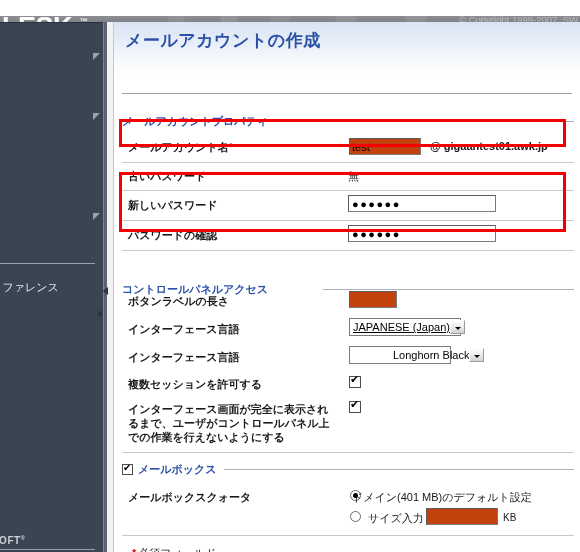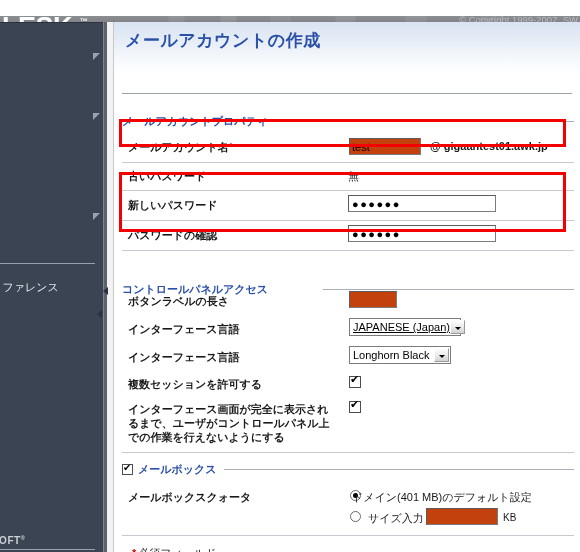--- a/index.html
+++ b/index.html
@@ -320,21 +320,21 @@
       <div class="row" style="top:228px;">
         <span class="row-label">インターフェース言語</span>
         <div class="selbox" style="left:227px; top:-4px; width:112px;text-decoration:underline;">
           <span class="seltext">JAPANESE (Japan)</span>
           <span class="arrowbtn"></span>
         </div>
       </div>
 
       <div class="row" style="top:256px;">
         <span class="row-label">インターフェース言語</span>
-        <div class="selbox" style="left:227px; top:-4px; width:102px;">
+        <div class="selbox" style="left:227px; top:-4px; width:102px;padding-left:40px;">
           <span class="seltext">Longhorn Black</span>
           <span class="arrowbtn"></span>
         </div>
       </div>
 
       <div class="row" style="top:283px;">
         <span class="row-label">複数セッションを許可する</span>
         <div class="chk on" style="left:227px; top:-1px;"></div>
       </div>
 

